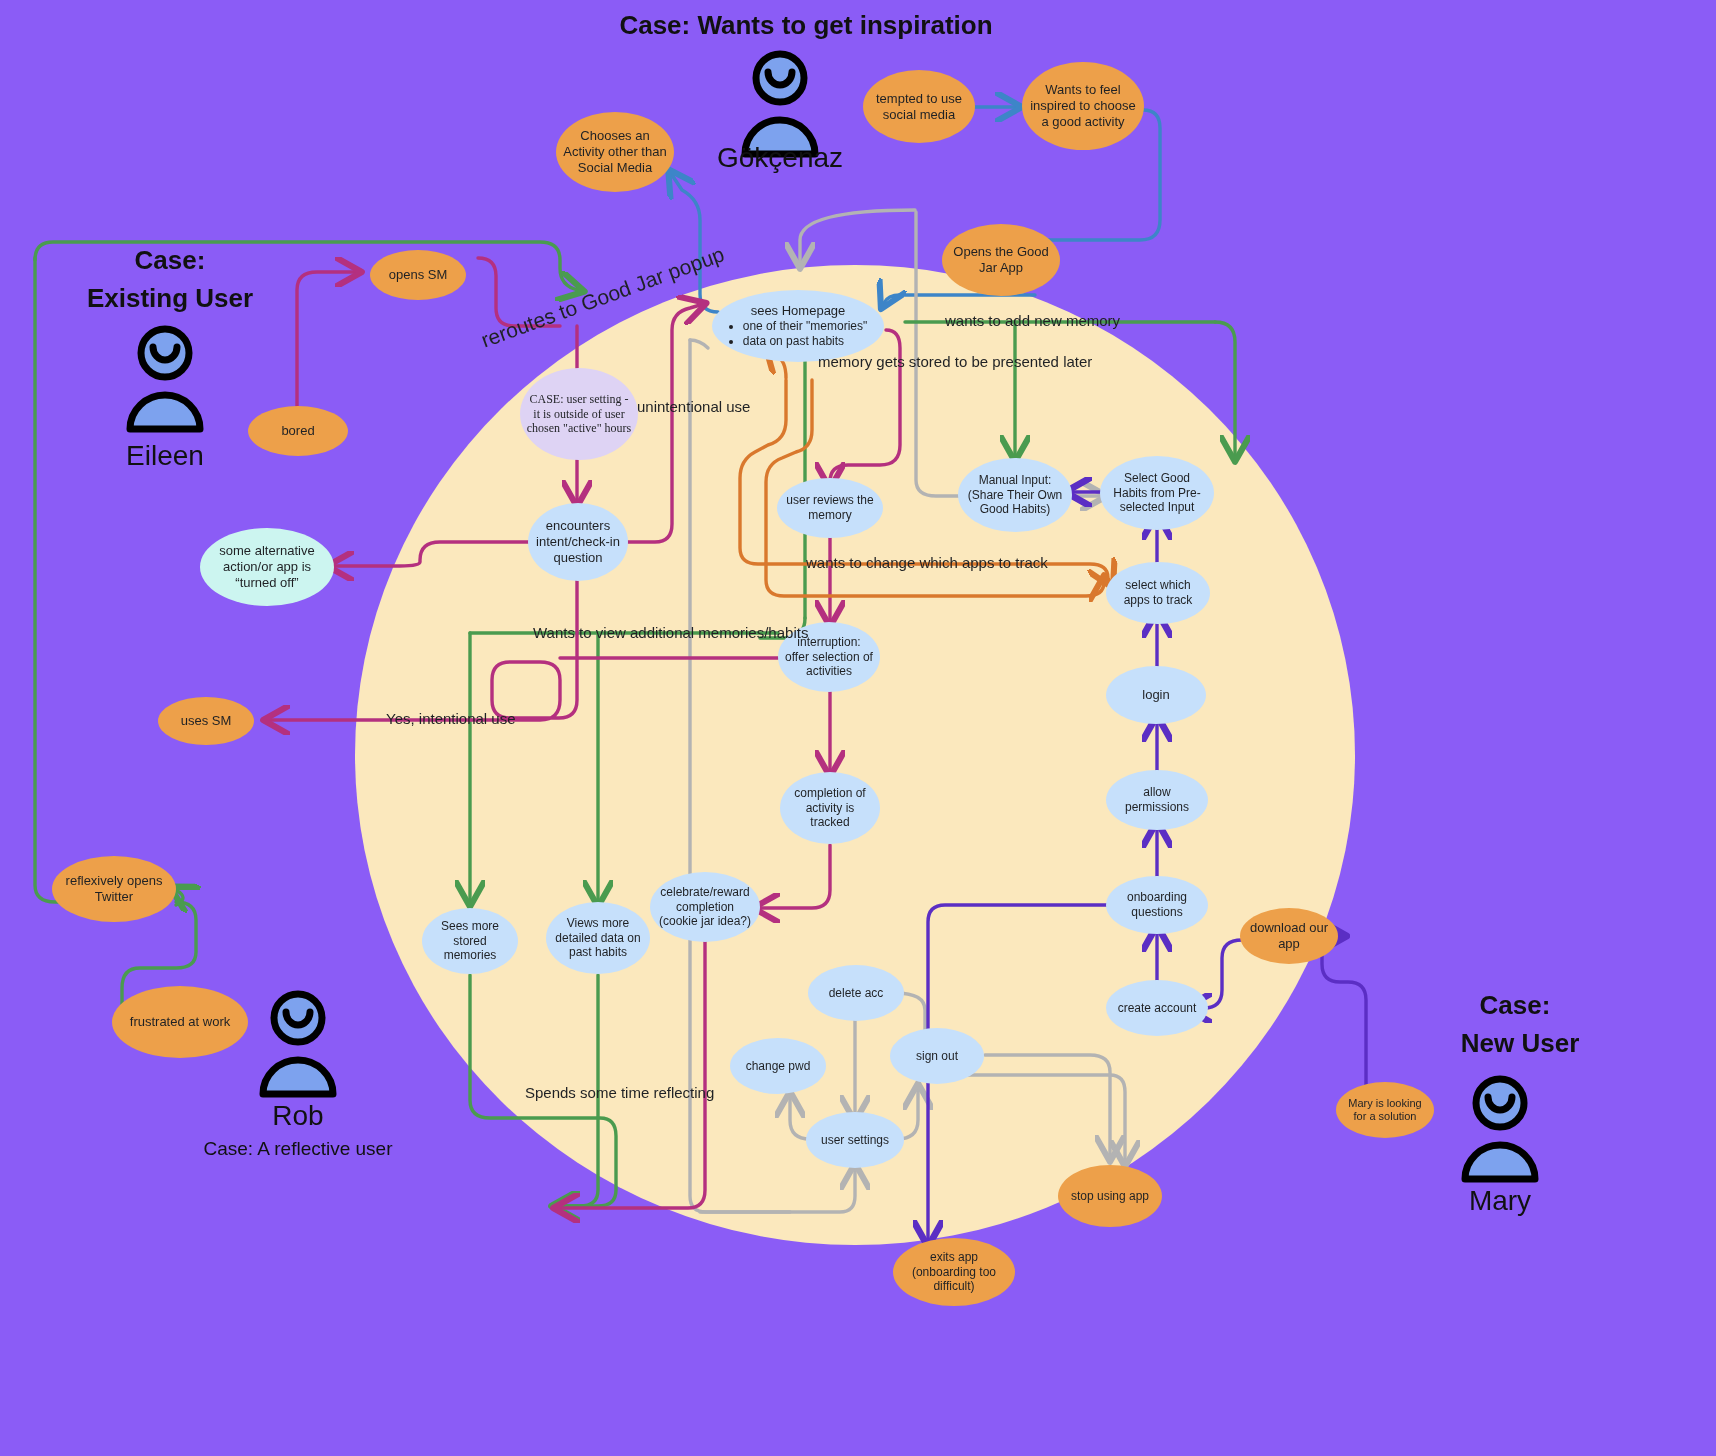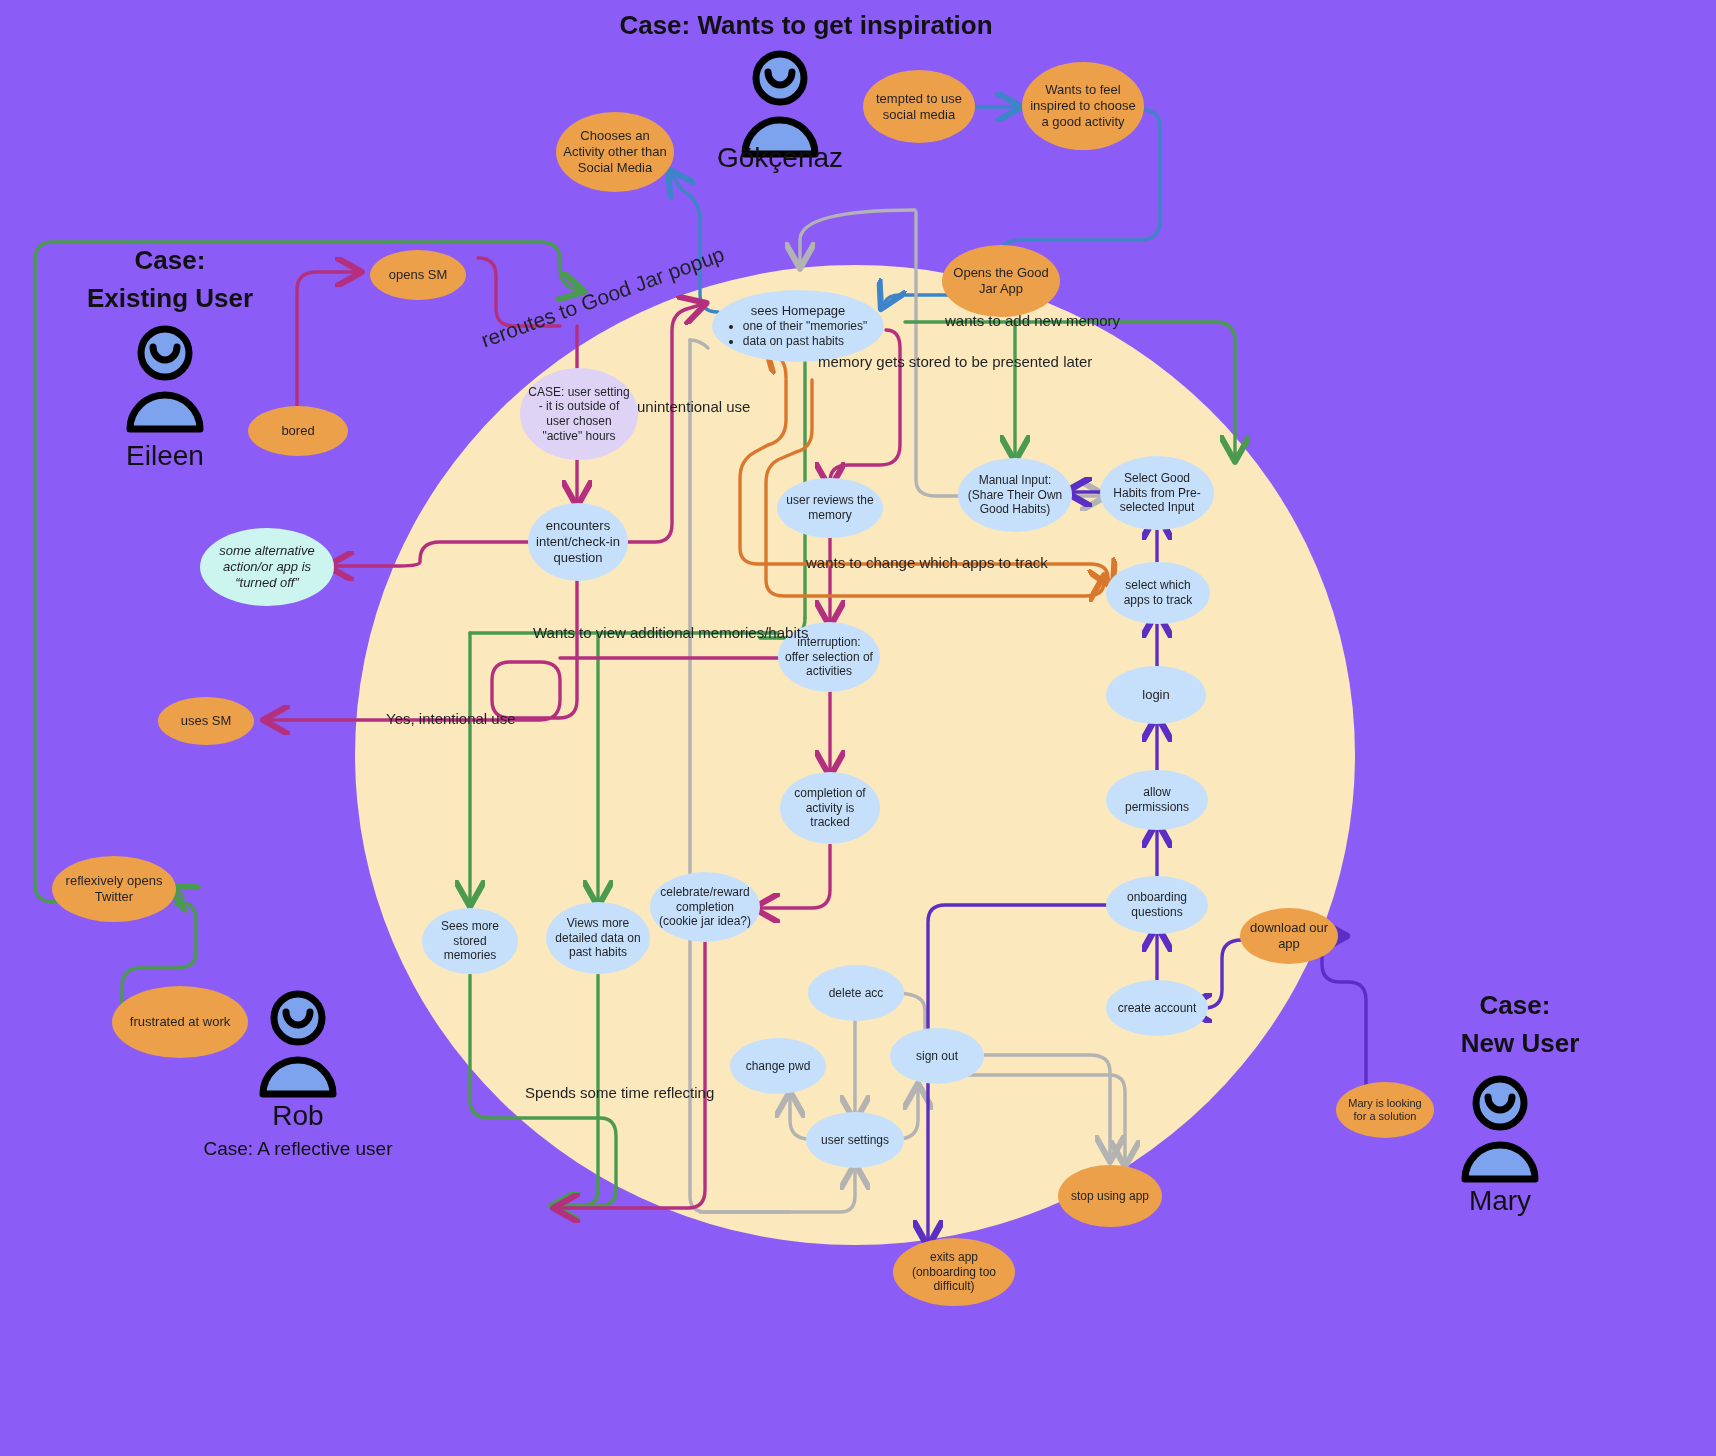--- a/index.html
+++ b/index.html
@@ -7,21 +7,21 @@
   #canvas{position:relative;width:1716px;height:1456px;overflow:hidden;background:#8b5cf6;}
 
   svg.edges{position:absolute;left:0;top:0;width:1716px;height:1456px;pointer-events:none;}
 
   .node{position:absolute;display:flex;align-items:center;justify-content:center;text-align:center;border-radius:50%;}
   .node span{display:block;line-height:1.22;padding:0 6px;}
 
   .orange{background:#eda04a;color:#1f2124;font-size:13px;}
   .blue{background:#c6e0fb;color:#1f2124;font-size:13px;}
   .purple{background:#ded3f4;color:#1f2124;font-size:13px;}
-  .mint{background:#ccf5f0;color:#1f2124;font-size:13px;font-style:italic;}
+  .mint{background:#ccf5f0;color:#1f2124;font-size:13px;}
 
   .edge-label{position:absolute;font-size:15px;color:#1f2124;background:transparent;white-space:nowrap;}
 
   .case-title{position:absolute;font-weight:bold;text-align:center;color:#111;line-height:1.2;}
   .persona-name{position:absolute;text-align:center;color:#111;}
   .persona-sub{position:absolute;text-align:center;color:#111;}
 
   .avatar{position:absolute;}
 
   .bullets{text-align:left;display:inline-block;margin:0;padding-left:14px;}
@@ -165,21 +165,21 @@
   <div class="persona-name" style="left:1380px;top:1185px;width:240px;font-size:28px;">Mary</div>
 
   <div class="node orange" style="left:863px;top:70px;width:112px;height:73px;">
     <span>tempted to use social media</span>
     </div>
 
   <div class="node orange" style="left:1022px;top:62px;width:122px;height:88px;">
     <span>Wants to feel inspired to choose a good activity</span>
     </div>
 
-  <div class="node orange" style="left:942px;top:245px;width:118px;height:72px;">
+  <div class="node orange" style="left:942px;top:224px;width:118px;height:72px;">
     <span>Opens the Good Jar App</span>
     </div>
 
   <div class="node orange" style="left:556px;top:112px;width:118px;height:80px;">
     <span>Chooses an Activity other than Social Media</span>
     </div>
 
   <div class="node orange" style="left:370px;top:250px;width:96px;height:50px;">
     <span>opens SM</span>
     </div>
@@ -189,21 +189,21 @@
     </div>
 
   <div class="node blue" style="left:712px;top:290px;width:172px;height:72px;flex-direction:column;">
     <span class="homepage-txt">sees Homepage</span>
     <ul class="bullets homepage-txt" style="margin:0;font-size:12px;">
       <li>one of their "memories"</li>
       <li>data on past habits</li>
     </ul>
   </div>
 
-  <div class="node purple" style="left:520px;top:368px;width:118px;height:92px;font-size:12px;">
+  <div class="node purple" style="left:520px;top:368px;width:118px;height:92px;font-size:12px;font-family:Liberation Serif, serif;">
     <span>CASE: user setting - it is outside of user chosen "active" hours</span>
     </div>
 
   <div class="node blue" style="left:528px;top:503px;width:100px;height:78px;font-size:13px;">
     <span>encounters intent/check-in question</span>
     </div>
 
   <div class="node mint" style="left:200px;top:528px;width:134px;height:78px;font-size:13px;">
     <span>some alternative action/or app is “turned off”</span>
     </div>

